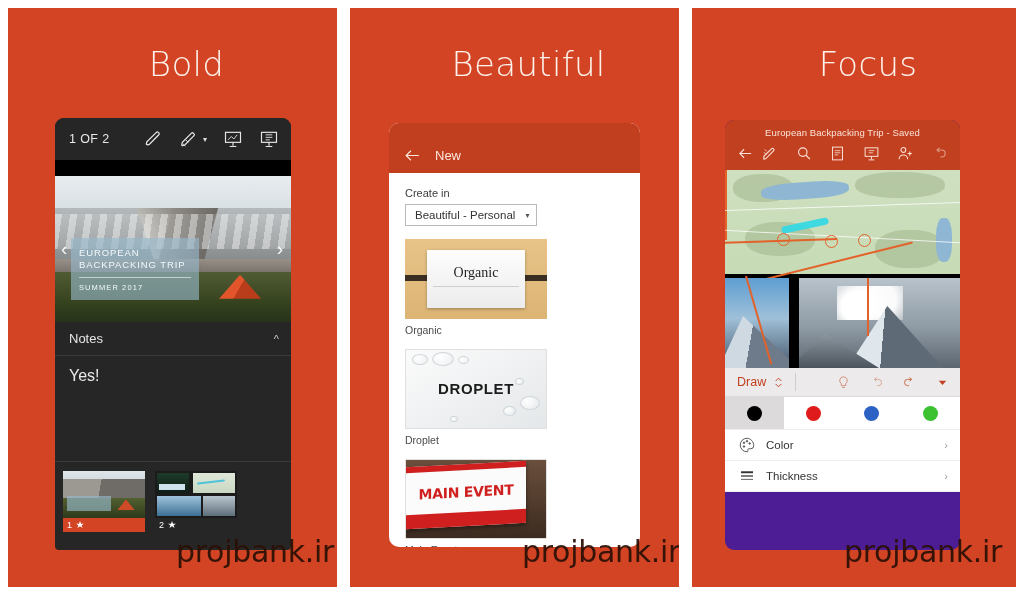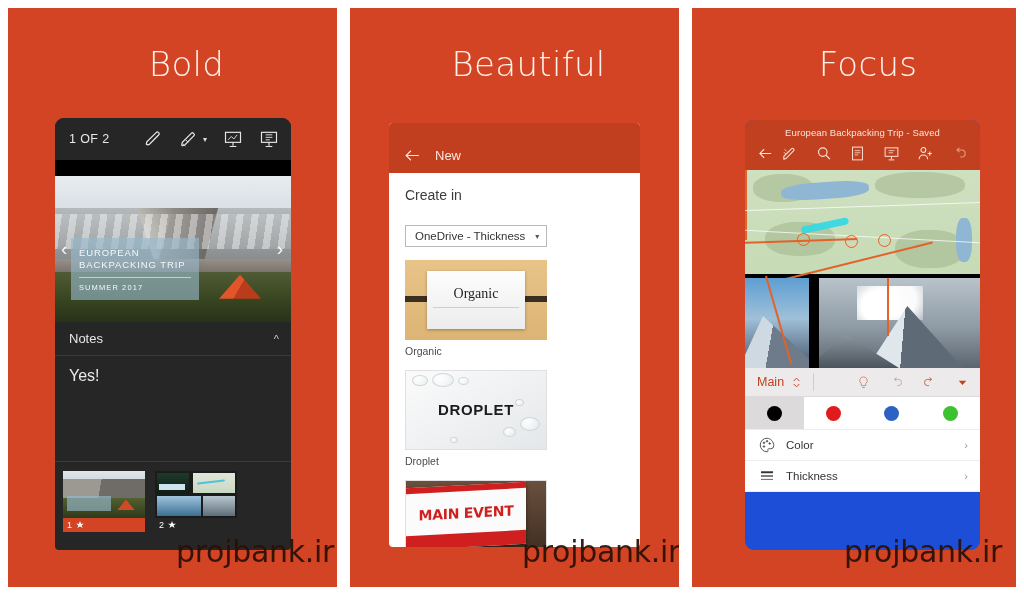--- a/index.html
+++ b/index.html
@@ -144,33 +144,33 @@
   .t2pic .q3 { left:2px; top:25px; width:44px; height:20px;
       background: linear-gradient(#9fc4dd,#3c6f93); }
   .t2pic .q4 { left:48px; top:25px; width:32px; height:20px;
       background: linear-gradient(#b9c6cf,#5e6f7a); }
 
   
   .device-light {
     position: absolute; left: 39px; top: 115px;
     width: 251px; height: 424px;
     background: #ffffff;
-    border-radius: 4px;
+    border-radius: 10px;
     overflow: hidden;
   }
   .p2-header {
     height: 50px; background: #c13e1f; display: flex; align-items: center;
     padding: 14px 0 0 14px; gap: 13px; color: #fbe7de;
   }
   .p2-header .back { width: 19px; height: 19px; }
   .p2-header .back svg { width:100%; height:100%; display:block; }
   .p2-header .ttl { font-size: 13px; font-weight: 400; }
 
   .p2-body { padding: 14px 16px 0 16px; }
-  .p2-label { font-size: 14px; color: #3b3b3b; margin-bottom: 22px; }
+  .p2-label { font-size: 11px; color: #3b3b3b; margin-bottom: 5px; }
   .p2-select {
     display:inline-flex; align-items:center; gap: 10px;
     border: 1px solid #b9b9b9; background:#fff;
     padding: 4px 7px 4px 9px; font-size: 11.5px; color: #333;
   }
   .p2-select .cv { font-size: 8px; color:#555; }
 
   .tpl { margin-top: 13px; }
   .tpl .shot { width: 142px; height: 80px; position: relative; overflow: hidden;
                border: 1px solid #e0e0e0; }
@@ -198,23 +198,23 @@
   .sh-mainevent .board { position:absolute; left:0; top:4px; width:120px; height:62px;
      background:#fbfbfb; transform: skewY(-3deg); box-shadow: 0 2px 4px rgba(0,0,0,.45); }
   .sh-mainevent .board .red { position:absolute; left:0; right:0; top:0; height:6px; background:#cf1f1f; }
   .sh-mainevent .board .red2 { position:absolute; left:0; right:0; bottom:0; height:14px; background:#cf1f1f; }
   .sh-mainevent .board .tx { position:absolute; left:0; right:0; top:20px; text-align:center;
      font-size: 14px; font-weight: 800; color:#cf1f1f; letter-spacing:-.3px;
      font-family:"DejaVu Sans", sans-serif; }
 
   
   .device-orange {
-    position: absolute; left: 53px; top: 112px;
+    position: absolute; left: 33px; top: 112px;
     width: 235px; height: 430px;
-    background: #1d4ed8;
+    background: #4c1d95;
     border-radius: 9px;
     overflow: hidden;
   }
   .p3-header { background: #c1401f; padding: 7px 0 6px; color: #fae3d9; }
   .p3-title { text-align: center; font-size: 9.5px; letter-spacing: .1px; }
   .p3-icons { display:flex; align-items:center; padding: 7px 12px 2px; gap: 0; }
   .p3-icons .ic { width: 17px; height: 17px; }
   .p3-icons .ic svg { width:100%; height:100%; display:block; }
   .p3-icons .spacer { flex: 1; }
   .p3-icons .grp { display:flex; align-items:center; gap: 17px; }
@@ -411,21 +411,21 @@
           <svg viewBox="0 0 24 24" fill="none" stroke="#fbe7de" stroke-width="1.5">
               <path d="M20 12H4M10 6l-6 6 6 6"></path>
             </svg>
         </span>
         <span class="ttl">New</span>
       </div>
 
       <div class="p2-body">
         <div class="p2-label">Create in</div>
         <div class="p2-select">
-          <span>OneDrive - Thickness</span>
+          <span>Beautiful - Personal</span>
           <span class="cv">▾</span>
         </div>
 
         <div class="tpl">
           <div class="shot sh-organic">
             <div class="barL"></div>
               <div class="barR"></div>
             <div class="card">
               <div class="tx">Organic</div>
               <div class="ln"></div>
@@ -545,21 +545,21 @@
         <div class="p3-photo-r">
           <div class="cloud"></div>
             <div class="peak"></div>
             <div class="ridge"></div>
             <div class="rl"></div>
         </div>
         <div class="p3-vline"></div>
       </div>
 
       <div class="ribbon">
-        <span class="tab">Main</span>
+        <span class="tab">Draw</span>
         <span class="updown">
           <svg viewBox="0 0 12 18" fill="none" stroke="#c1401f" stroke-width="1.3">
               <path d="M2 7l4-4 4 4"></path>
               <path d="M2 11l4 4 4-4"></path>
             </svg>
         </span>
         <span class="sep"></span>
         <span class="r-icons">
           <span class="ic">
             <svg viewBox="0 0 24 24" fill="none" stroke="#d08a74" stroke-width="1.5">

